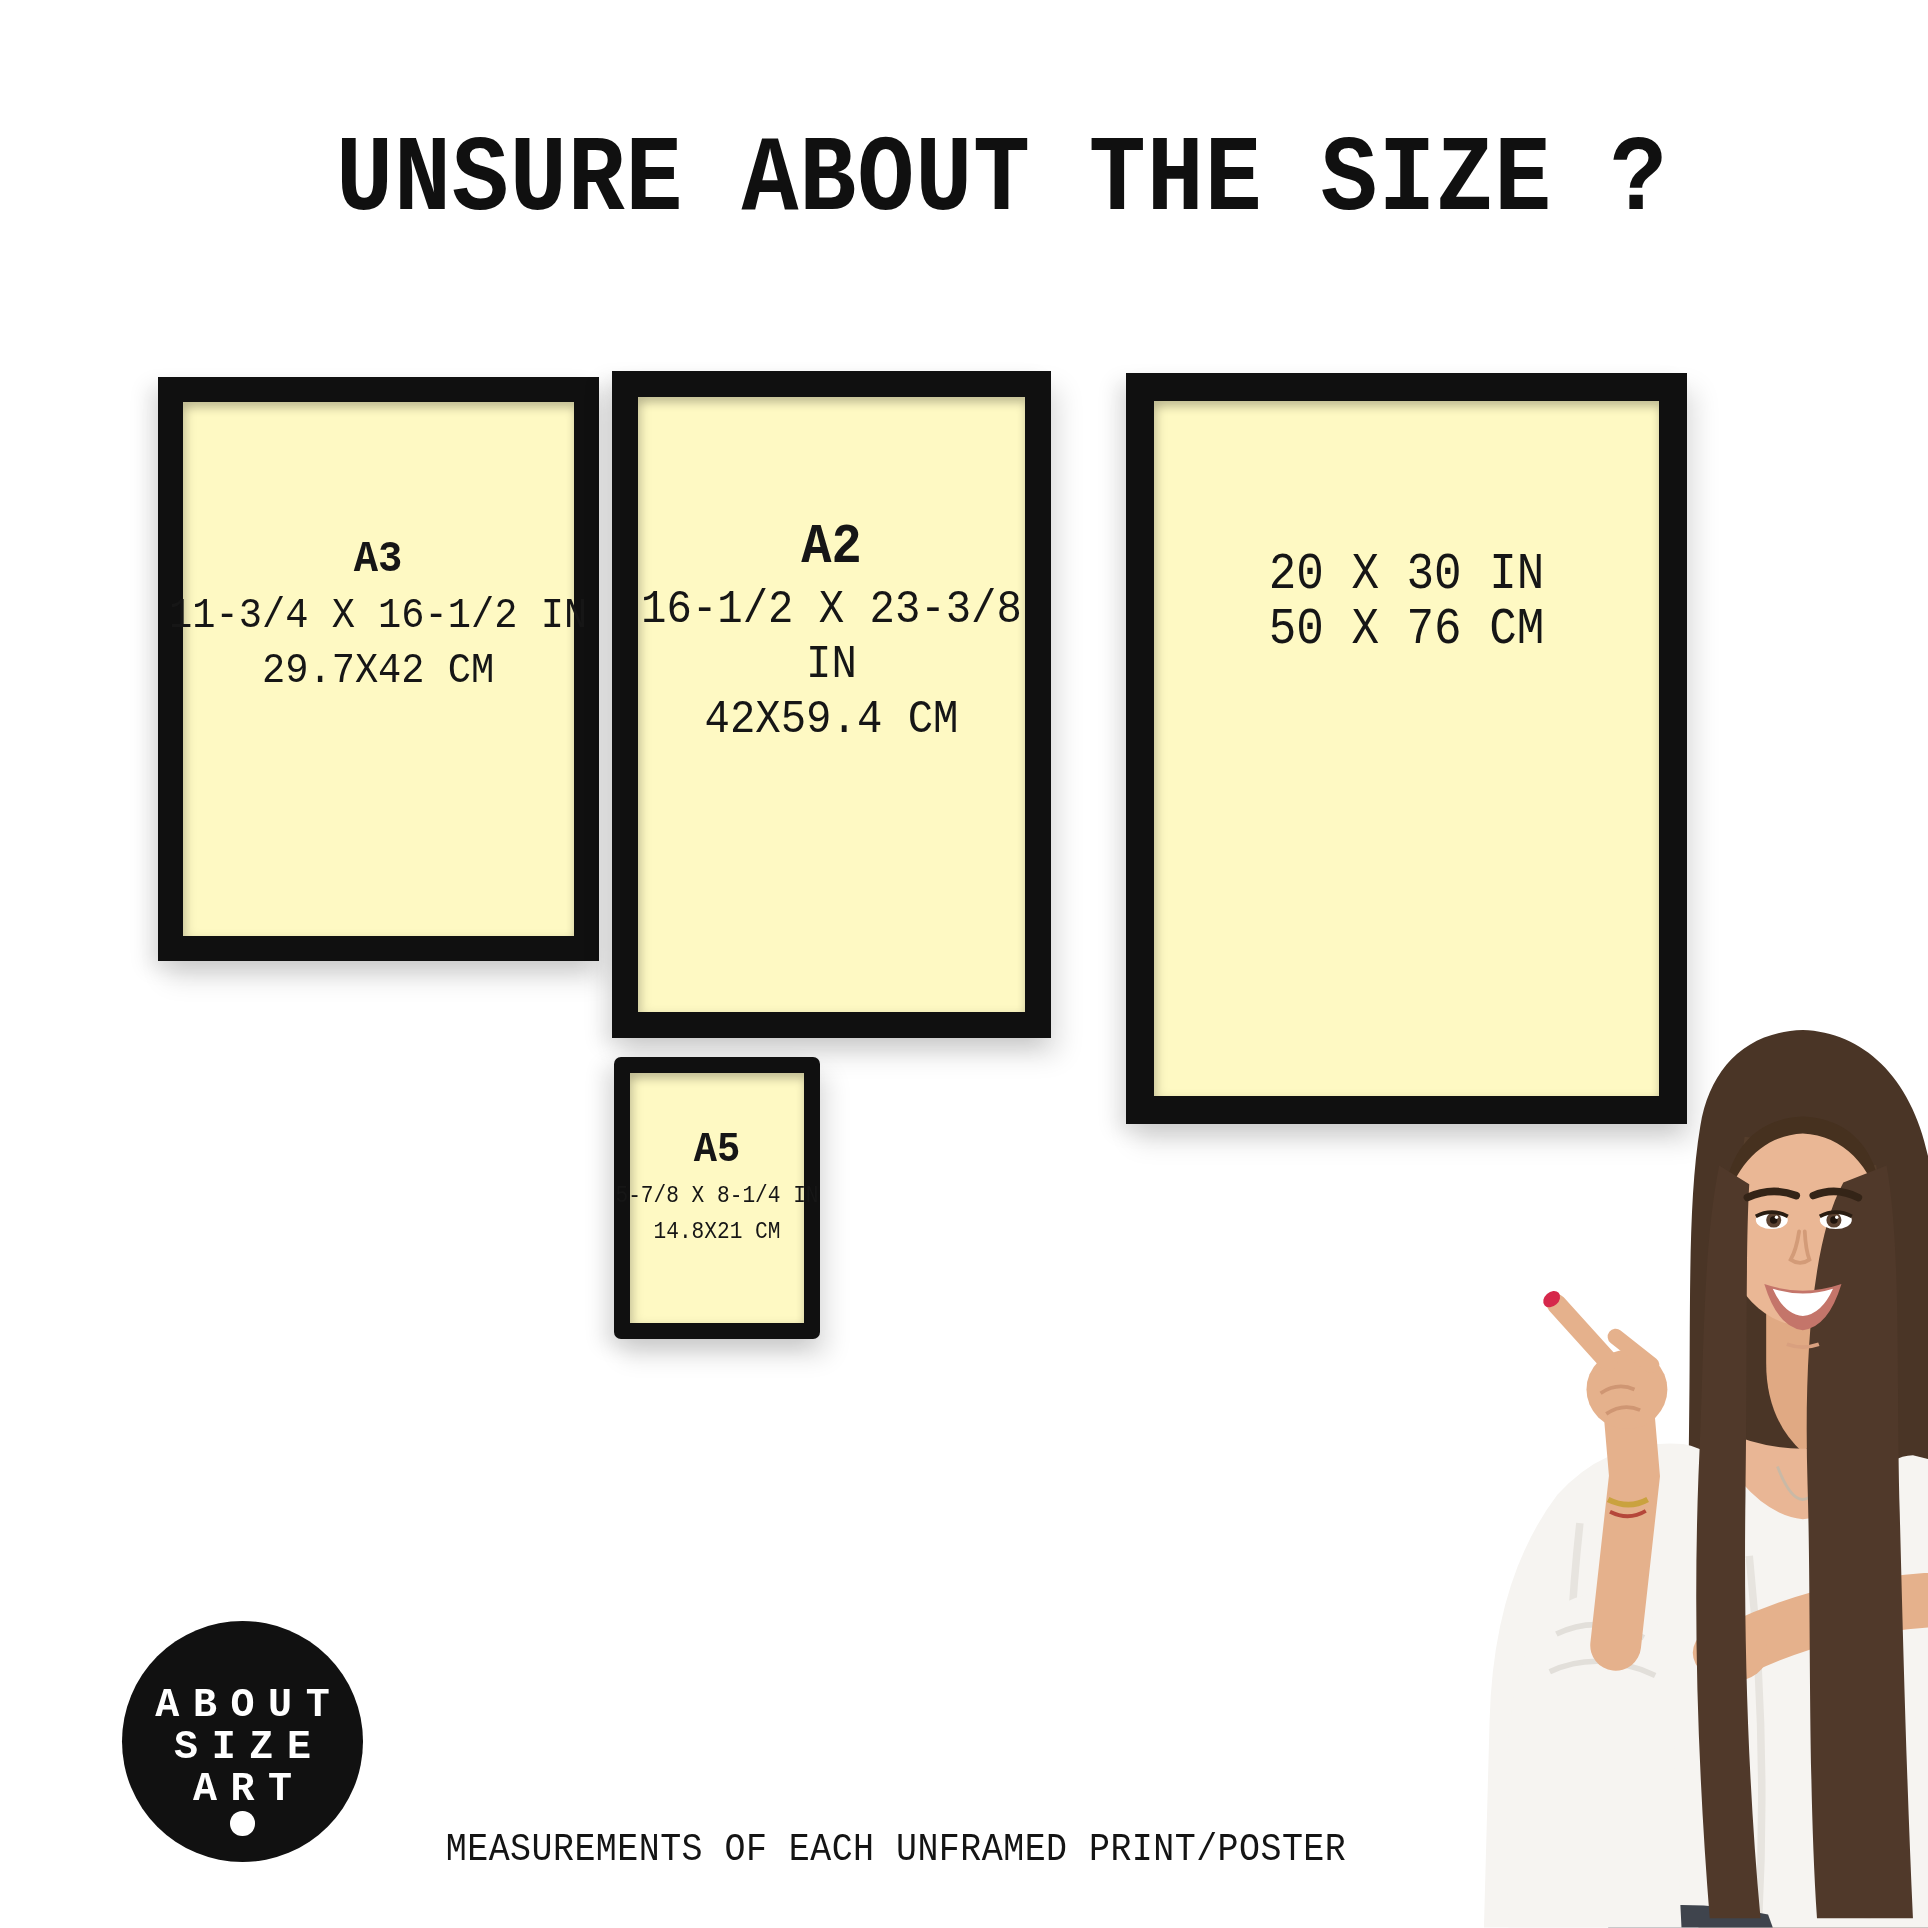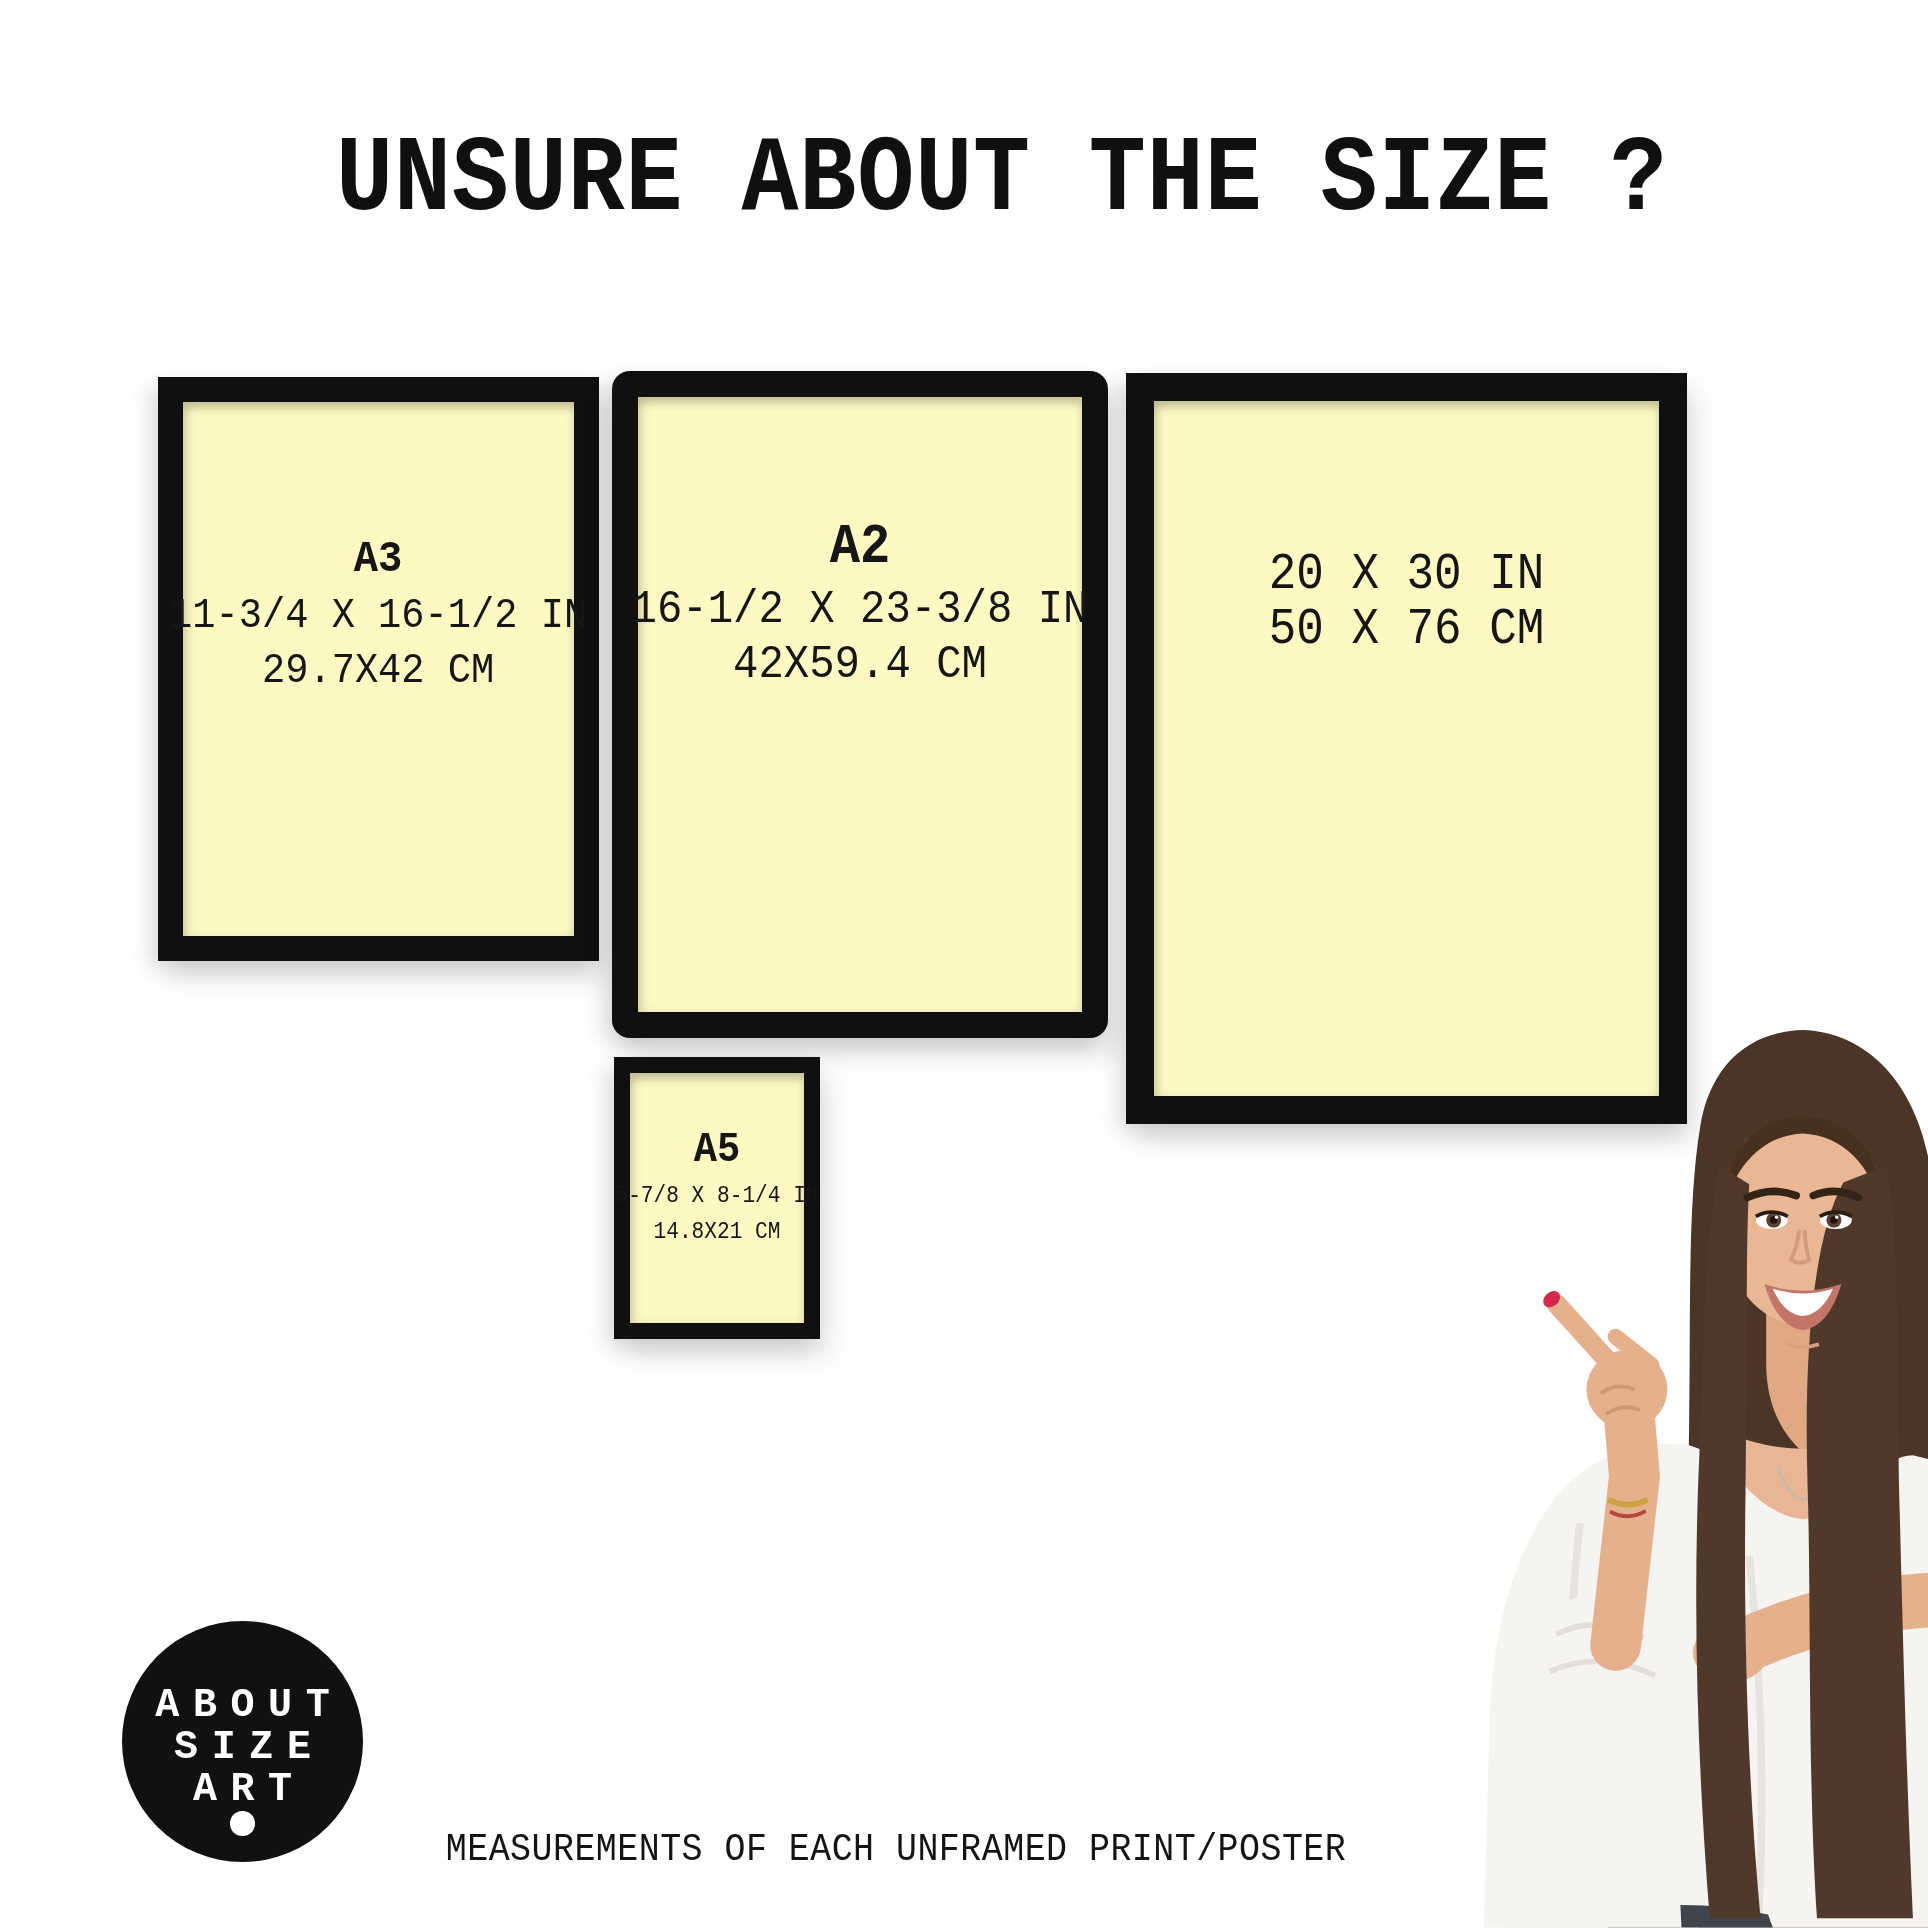--- a/index.html
+++ b/index.html
@@ -13,27 +13,27 @@
     transform:translateX(-50%) scaleY(1.14); transform-origin:center top;
     font-size:95px; font-weight:600; letter-spacing:0.9px; color:#101010;
   }
   
   .frame { position:absolute; background:#101010;
            box-shadow:-11.3px 7.5px 19px rgba(0,0,0,0.10), 7.5px 17px 24.5px rgba(0,0,0,0.13); }
   .mat   { position:absolute; background:#fef9c3;
            box-shadow: inset 0 6.6px 8.5px rgba(0,0,0,0.20), inset 6.6px 0 8.5px rgba(0,0,0,0.08); }
   .f-a3        { left:158px; top:377px;  width:441px; height:584px; }
   .f-a3 .mat   { inset:25.4px; }
-  .f-a2        { left:612px; top:371px;  width:496px; height:667px;border-radius:18px; }
+  .f-a2        { left:612px; top:371px;  width:439px; height:667px; }
   .f-a2 .mat   { inset:26px; }
   .f-2030      { left:1126px; top:373px; width:561px; height:751px; }
   .f-2030 .mat { inset:28px; }
   .f-a4        { left:292px; top:982px; width:302px; height:417px; }
   .f-a4 .mat   { inset:21.7px; }
-  .f-a5        { left:614px; top:1057px; width:206px; height:282px; }
+  .f-a5        { left:614px; top:1057px; width:206px; height:282px;border-radius:7px; }
   .f-a5 .mat   { inset:16px; }
 
   .frame-text { position:absolute; left:-38px; right:-38px; text-align:center;
                 transform:scaleX(0.9); color:#161616; }
   .t-a3   { top:130px; }  .t-a3 .lbl { font-size:45px; line-height:56px; font-weight:700; }
                           .t-a3 .dim { font-size:43px; line-height:55px; }
                           .t-a3 .dcm { font-size:43px; line-height:56px; }
   .t-a2   { top:115px; }  .t-a2 .lbl { font-size:56px; line-height:70px; font-weight:700; }
                           .t-a2 .dim { font-size:47px; line-height:55px; }
                           .t-a2 .dcm { font-size:47px; line-height:55px; }

